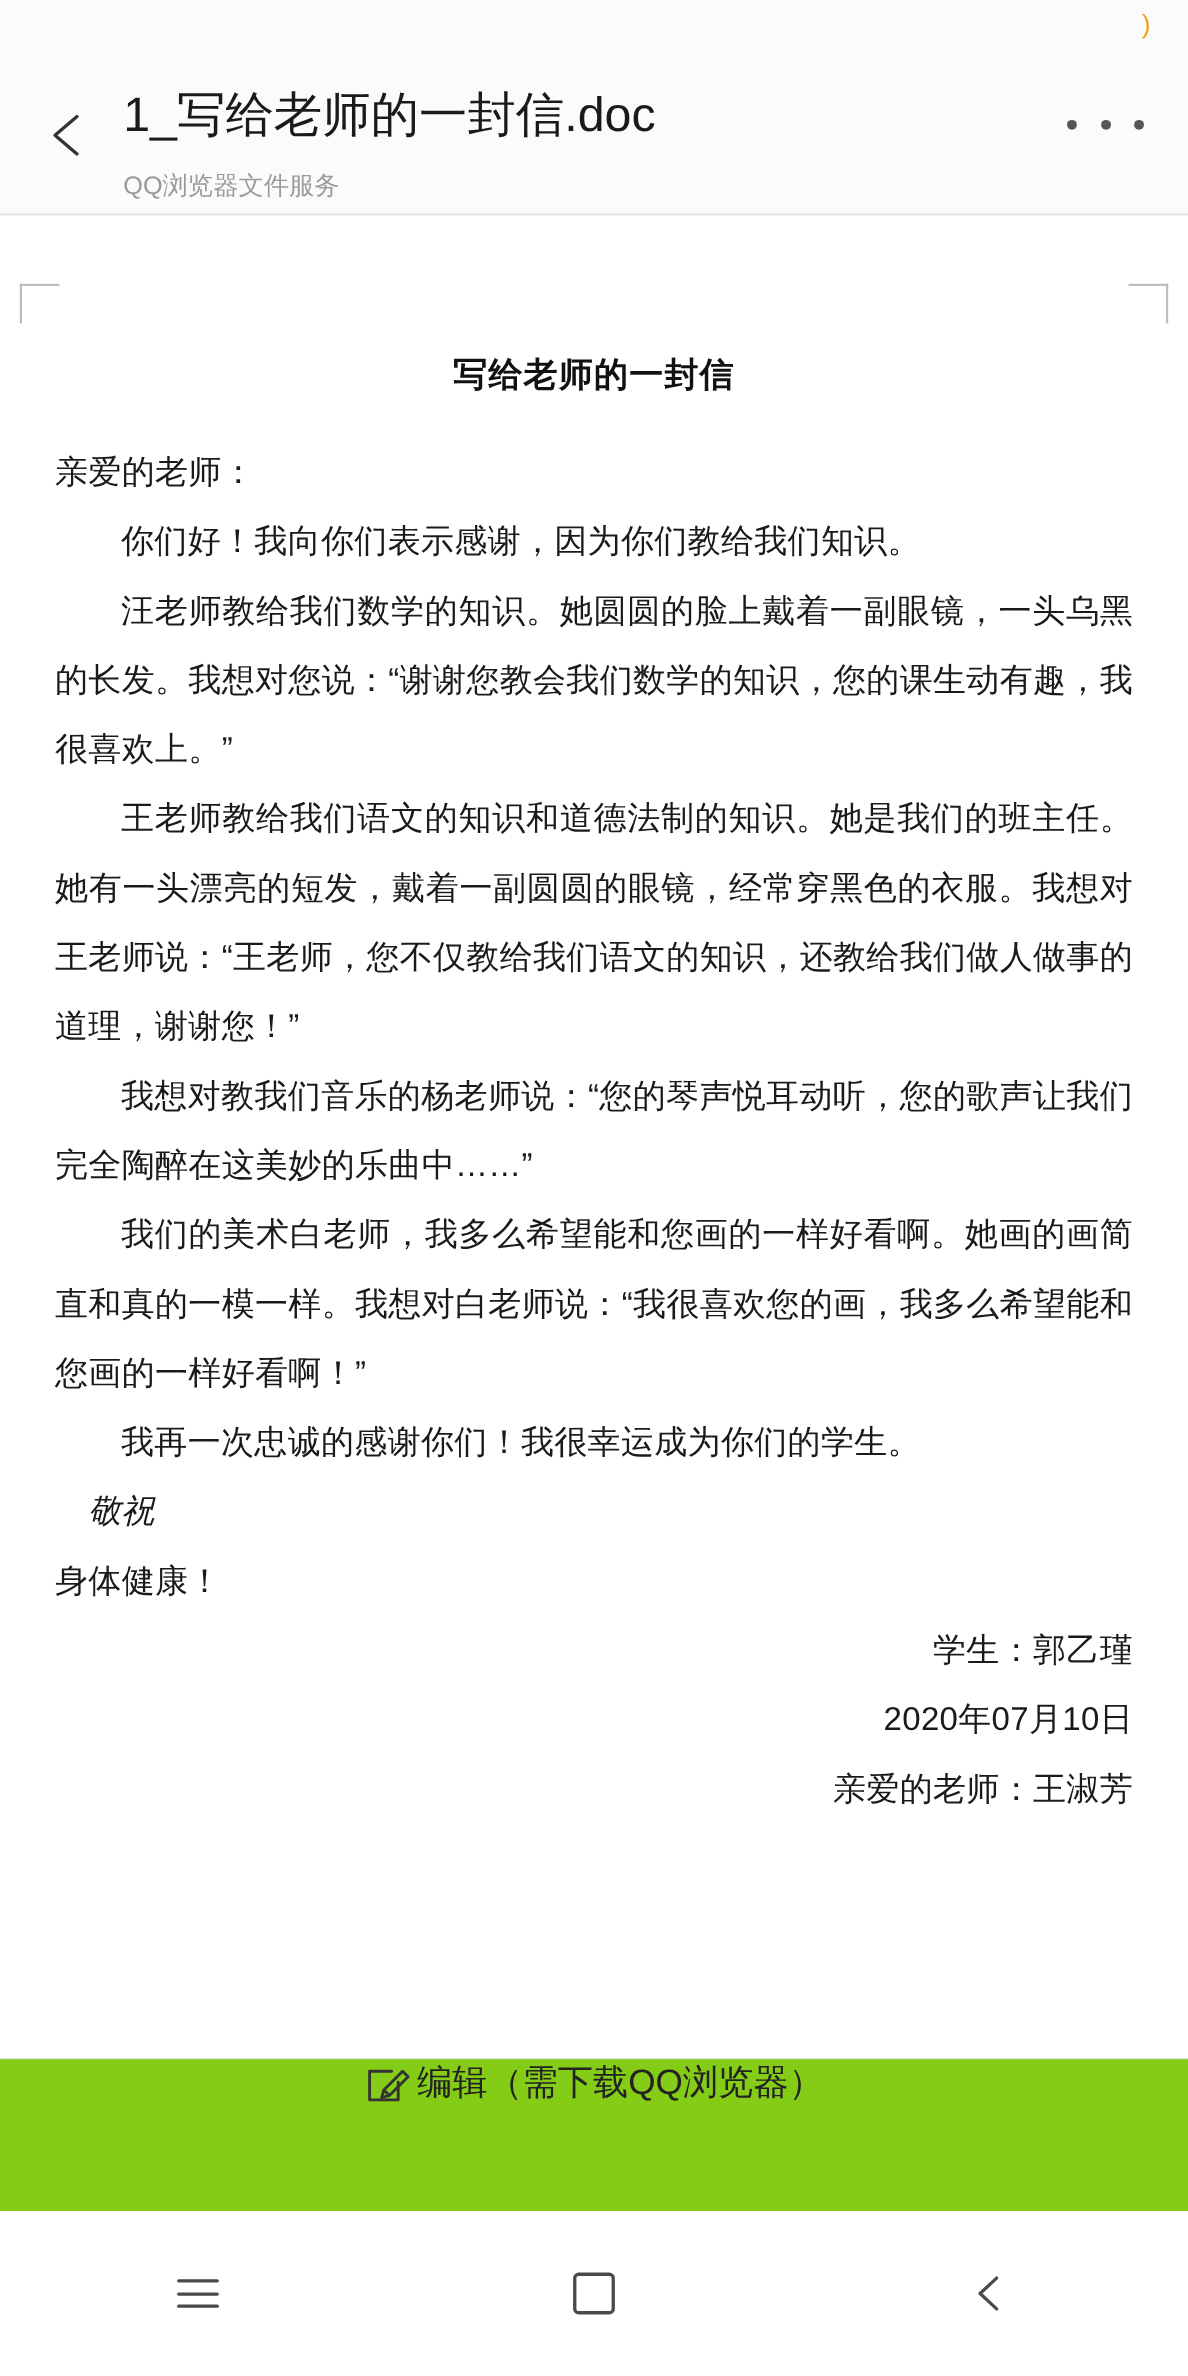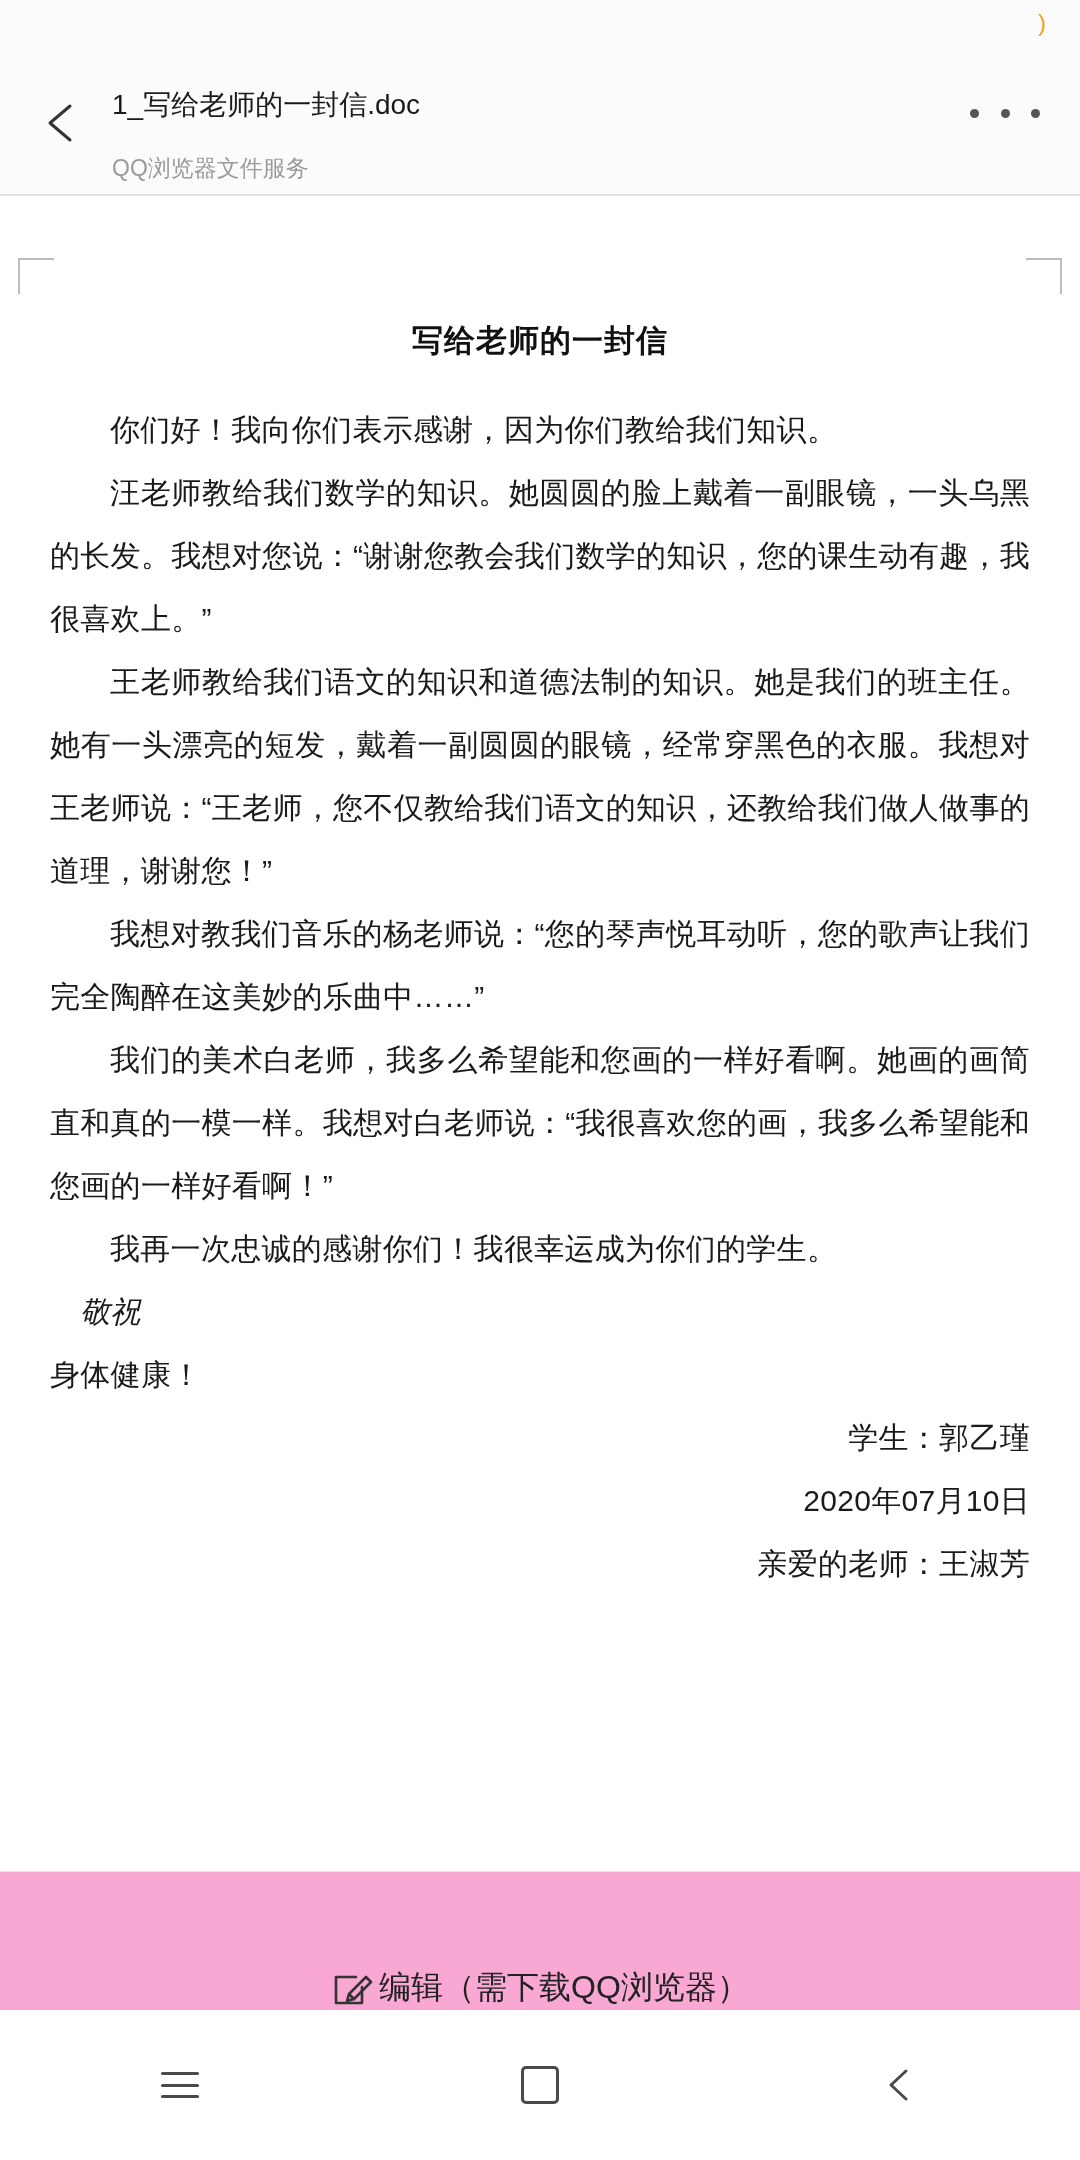--- a/index.html
+++ b/index.html
@@ -33,21 +33,21 @@
   }
   .back-btn svg { display: block; }
 
   .title-block {
     position: absolute;
     left: 112px;
     top: 80px;
     right: 190px;
   }
   .doc-title {
-    font-size: 28px;
+    font-size: 44px;
     line-height: 50px;
     color: #1a1a1a;
     white-space: nowrap;
     overflow: hidden;
     text-overflow: ellipsis;
   }
   .doc-subtitle {
     margin-top: 24px;
     font-size: 23px;
     line-height: 28px;
@@ -126,24 +126,24 @@
   .para.indent-small { text-indent: 1em; font-style: italic; }
   .para.right { text-align: right; }
 
   
   .edit-bar {
     position: absolute;
     left: 0;
     right: 0;
     bottom: 150px;
     height: 138px;
-    background: #f9a8d4;
+    background: #84cc16;
     border-top: 1px solid #e6e6e6;
     display: flex;
-    align-items: flex-end;
+    align-items: flex-start;
     justify-content: center;
     gap: 4px;
   }
   .edit-icon svg { display: block; }
   .edit-label {
     font-size: 32px;
     color: #222;
   }
 
   
@@ -213,20 +213,21 @@
   </div>
 </div>
 
 <div class="page">
   <div class="corner tl"></div>
   <div class="corner tr"></div>
 
   <div class="doc-body">
     <div class="doc-heading">写给老师的一封信</div>
 
+    <p class="para">亲爱的老师：</p>
     <p class="para indent">你们好！我向你们表示感谢，因为你们教给我们知识。</p>
     <p class="para indent">汪老师教给我们数学的知识。她圆圆的脸上戴着一副眼镜，一头乌黑的长发。我想对您说：“谢谢您教会我们数学的知识，您的课生动有趣，我很喜欢上。”</p>
     <p class="para indent">王老师教给我们语文的知识和道德法制的知识。她是我们的班主任。她有一头漂亮的短发，戴着一副圆圆的眼镜，经常穿黑色的衣服。我想对王老师说：“王老师，您不仅教给我们语文的知识，还教给我们做人做事的道理，谢谢您！”</p>
     <p class="para indent">我想对教我们音乐的杨老师说：“您的琴声悦耳动听，您的歌声让我们完全陶醉在这美妙的乐曲中……”</p>
     <p class="para indent">我们的美术白老师，我多么希望能和您画的一样好看啊。她画的画简直和真的一模一样。我想对白老师说：“我很喜欢您的画，我多么希望能和您画的一样好看啊！”</p>
     <p class="para indent">我再一次忠诚的感谢你们！我很幸运成为你们的学生。</p>
     <p class="para indent-small">敬祝</p>
     <p class="para">身体健康！</p>
     <p class="para right">学生：郭乙瑾</p>
     <p class="para right">2020年07月10日</p>

